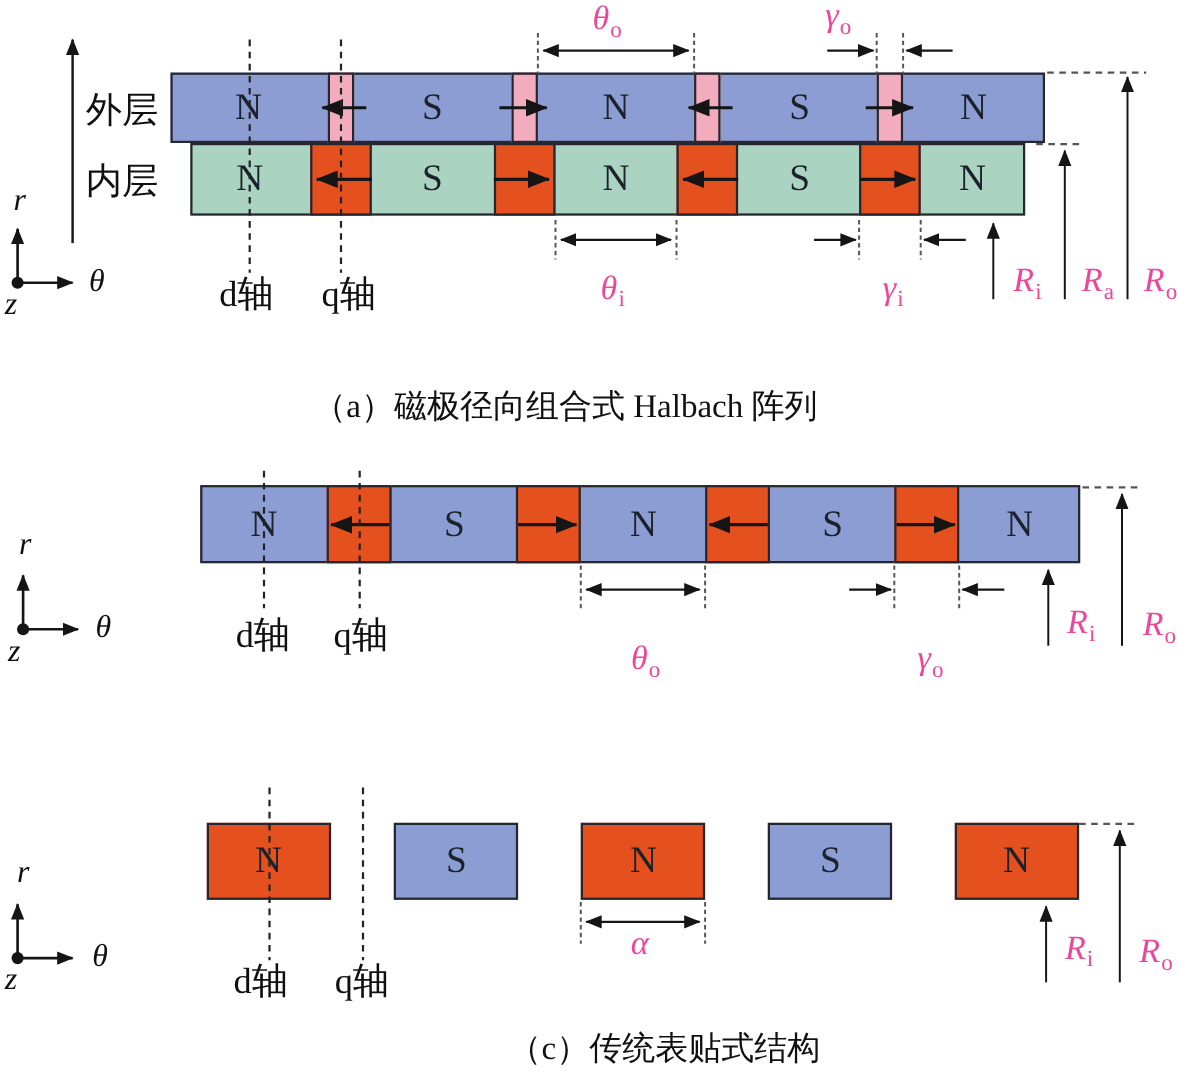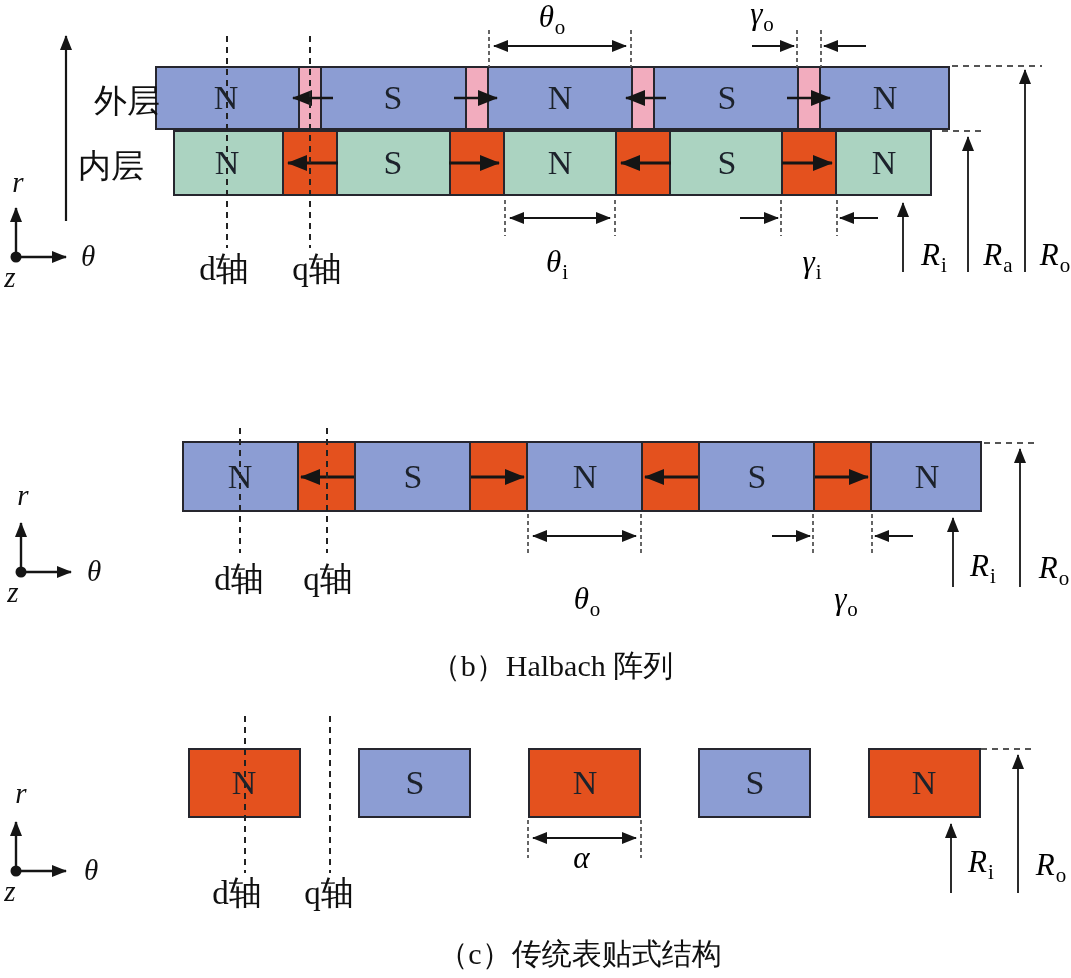--- a/index.html
+++ b/index.html
@@ -3,21 +3,21 @@
 <meta charset="utf-8">
 <style>
   html,body{margin:0;padding:0;background:#fff;}
   #canvas{position:relative;width:1071px;height:978px;background:#ffffff;overflow:hidden;
           font-family:"Liberation Serif","DejaVu Serif",serif;}
   #overlay{position:absolute;left:0;top:0;z-index:10;pointer-events:none;}
   .row,.sep,.cblk{position:absolute;box-sizing:border-box;border:2px solid var(--border,#26262e);z-index:1;}
   .sep{z-index:2;}
   .blk-label{position:absolute;transform:translate(-50%,-50%);font-size:34px;color:#1c222b;z-index:3;line-height:1;}
   .cn-label{position:absolute;transform:translate(-50%,-50%);font-size:33px;color:#101010;z-index:3;white-space:nowrap;line-height:1;}
-  .dim-label,.r-label{position:absolute;transform:translate(-50%,-50%);font-size:31px;font-style:italic;color:#000000;z-index:3;white-space:nowrap;line-height:1;}
+  .dim-label,.r-label{position:absolute;transform:translate(-50%,-50%);font-size:31px;font-style:italic;color:#ec4899;z-index:3;white-space:nowrap;line-height:1;}
   .dim-label .sub,.r-label .sub{font-size:21px;font-style:normal;vertical-align:-7px;margin-left:1px;}
   .axis-label{position:absolute;transform:translate(-50%,-50%);font-size:29px;font-style:italic;color:#101010;z-index:3;line-height:1;}
   .caption{position:absolute;transform:translateX(-50%);font-size:30px;color:#101010;z-index:3;white-space:nowrap;line-height:1.2;}
 </style>
 </head>
 <body>
 
 <div id="canvas">
 
   <div class="row" style="left:155px;top:66px;width:795px;height:64px;background:var(--outer-main);"></div>
@@ -36,21 +36,21 @@
   <div class="blk-label" style="left:393px;top:98px;">S</div>
   <div class="blk-label" style="left:560px;top:98px;">N</div>
   <div class="blk-label" style="left:727px;top:98px;">S</div>
   <div class="blk-label" style="left:885px;top:98px;">N</div>
   <div class="blk-label" style="left:227px;top:163px;">N</div>
   <div class="blk-label" style="left:393px;top:163px;">S</div>
   <div class="blk-label" style="left:560px;top:163px;">N</div>
   <div class="blk-label" style="left:727px;top:163px;">S</div>
   <div class="blk-label" style="left:884px;top:163px;">N</div>
 
-  <div class="cn-label" style="left:127px;top:101px;">外层</div>
+  <div class="cn-label" style="left:111px;top:101px;">外层</div>
   <div class="cn-label" style="left:111px;top:166px;">内层</div>
   <div class="cn-label" style="left:224px;top:269px;">d轴</div>
   <div class="cn-label" style="left:317px;top:269px;">q轴</div>
 
   <div class="dim-label" style="left:552px;top:19px;">
     <span>θ</span><span class="sub">o</span></div>
   <div class="dim-label" style="left:762px;top:16px;">
     <span>γ</span><span class="sub">o</span></div>
   <div class="dim-label" style="left:557px;top:264px;">
     <span>θ</span><span class="sub">i</span></div>
@@ -61,20 +61,21 @@
     <span>R</span><span class="sub">i</span></div>
   <div class="r-label" style="left:998px;top:257px;">
     <span>R</span><span class="sub">a</span></div>
   <div class="r-label" style="left:1055px;top:257px;">
     <span>R</span><span class="sub">o</span></div>
 
   <div class="axis-label" style="left:18px;top:182px;">r</div>
   <div class="axis-label" style="left:88px;top:256px;">θ</div>
   <div class="axis-label" style="left:10px;top:277px;">z</div>
 
+  <div class="caption" style="left:514px;top:352px;">（a）磁极径向组合式 Halbach 阵列</div>
 
   <div class="row" style="left:182px;top:441px;width:800px;height:71px;background:var(--block-blue);"></div>
   <div class="sep" style="left:297px;top:441px;width:59px;height:71px;background:var(--block-orange);"></div>
   <div class="sep" style="left:469px;top:441px;width:59px;height:71px;background:var(--block-orange);"></div>
   <div class="sep" style="left:641px;top:441px;width:59px;height:71px;background:var(--block-orange);"></div>
   <div class="sep" style="left:813px;top:441px;width:59px;height:71px;background:var(--block-orange);"></div>
 
   <div class="blk-label" style="left:240px;top:477px;">N</div>
   <div class="blk-label" style="left:413px;top:477px;">S</div>
   <div class="blk-label" style="left:585px;top:477px;">N</div>
@@ -91,21 +92,20 @@
 
   <div class="r-label" style="left:983px;top:568px;">
     <span>R</span><span class="sub">i</span></div>
   <div class="r-label" style="left:1054px;top:570px;">
     <span>R</span><span class="sub">o</span></div>
 
   <div class="axis-label" style="left:23px;top:495px;">r</div>
   <div class="axis-label" style="left:94px;top:571px;">θ</div>
   <div class="axis-label" style="left:13px;top:592px;">z</div>
 
-  <div class="caption" style="left:552px;top:648px;">（b）Halbach 阵列</div>
 
   <div class="cblk" style="left:188px;top:748px;width:113px;height:70px;background:var(--block-orange);"></div>
   <div class="cblk" style="left:358px;top:748px;width:113px;height:70px;background:var(--block-blue);"></div>
   <div class="cblk" style="left:528px;top:748px;width:113px;height:70px;background:var(--block-orange);"></div>
   <div class="cblk" style="left:698px;top:748px;width:113px;height:70px;background:var(--block-blue);"></div>
   <div class="cblk" style="left:868px;top:748px;width:113px;height:70px;background:var(--block-orange);"></div>
 
   <div class="blk-label" style="left:244px;top:783px;">N</div>
   <div class="blk-label" style="left:415px;top:783px;">S</div>
   <div class="blk-label" style="left:585px;top:783px;">N</div>
@@ -120,21 +120,21 @@
 
   <div class="r-label" style="left:981px;top:864px;">
     <span>R</span><span class="sub">i</span></div>
   <div class="r-label" style="left:1051px;top:867px;">
     <span>R</span><span class="sub">o</span></div>
 
   <div class="axis-label" style="left:21px;top:793px;">r</div>
   <div class="axis-label" style="left:91px;top:870px;">θ</div>
   <div class="axis-label" style="left:10px;top:891px;">z</div>
 
-  <div class="caption" style="left:580px;top:936px;">（c）传统表贴式结构</div>
+  <div class="caption" style="left:604px;top:936px;">（c）传统表贴式结构</div>
 
   <svg id="overlay" width="1071" height="978" viewBox="0 0 1071 978">
     <defs>
       <marker id="mBig" markerUnits="userSpaceOnUse" markerWidth="22" markerHeight="18" refX="19" refY="9" orient="auto-start-reverse">
         <path d="M0,1 L20,9 L0,17 Z" fill="#151515"></path>
       </marker>
       <marker id="mDim" markerUnits="userSpaceOnUse" markerWidth="17" markerHeight="14" refX="14" refY="7" orient="auto-start-reverse">
         <path d="M0,1 L15,7 L0,13 Z" fill="#151515"></path>
       </marker>
     </defs>

